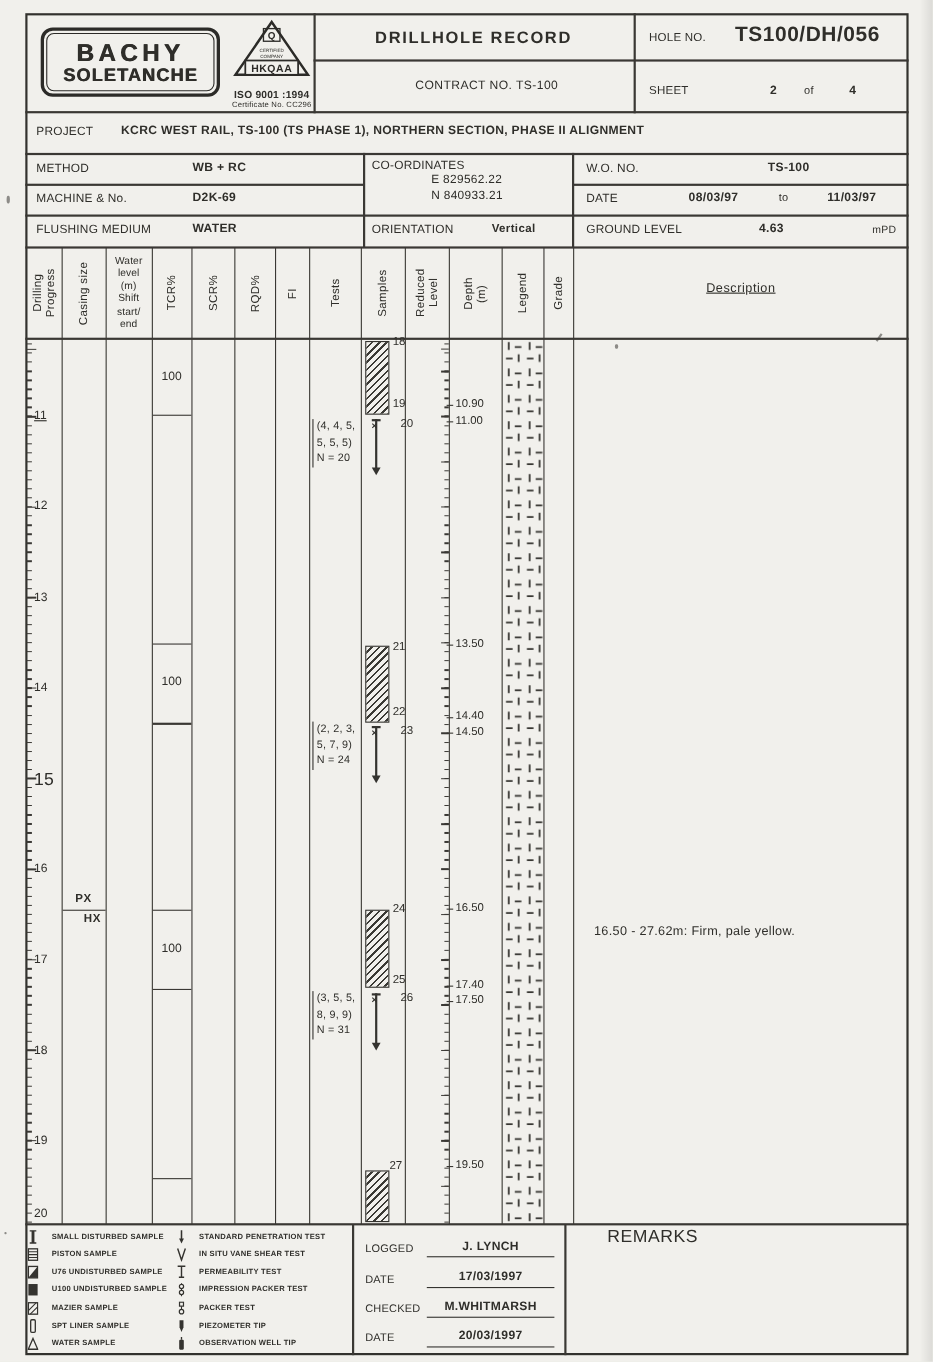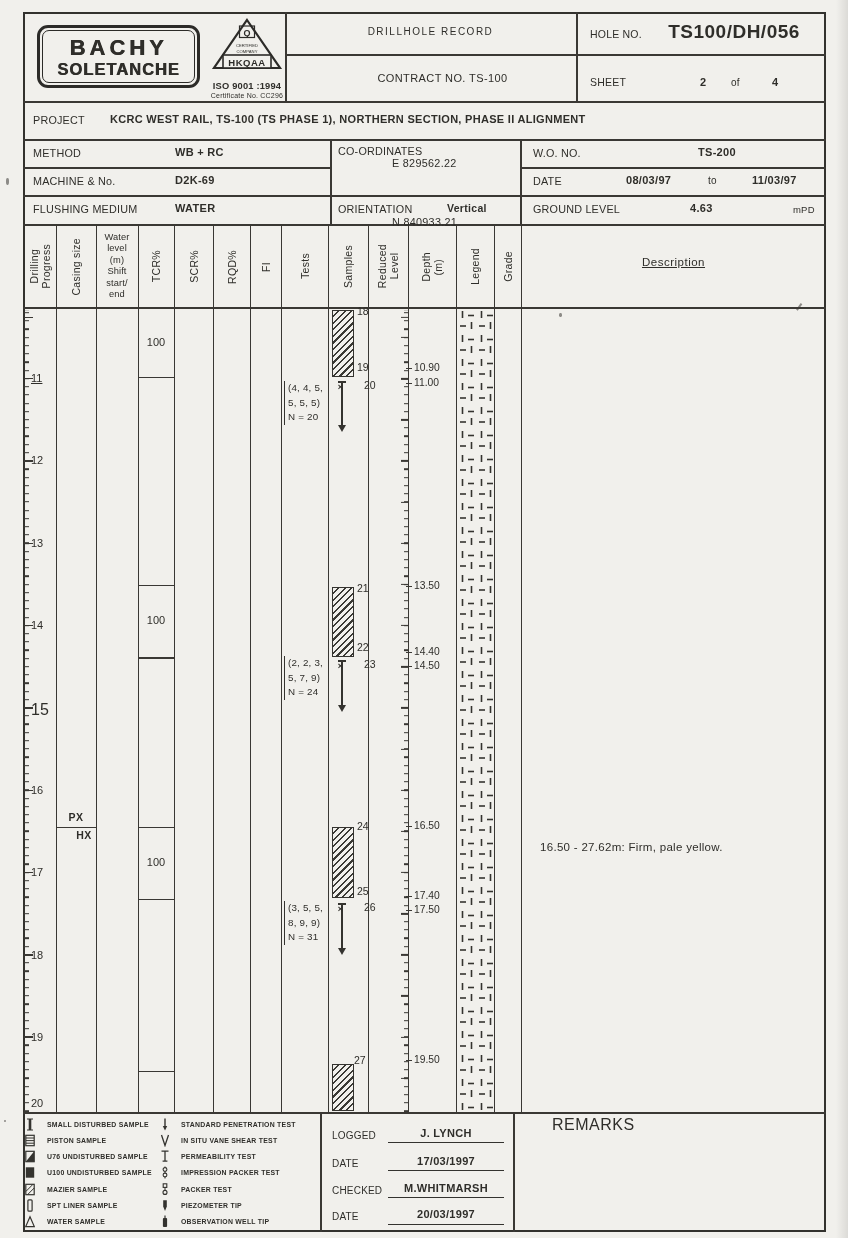--- a/index.html
+++ b/index.html
@@ -96,21 +96,21 @@
       <rect x="29.5" y="9" width="15" height="11.5" fill="none" stroke="#2c2b28" stroke-width="1.2"></rect>
       <text x="37" y="18.5" text-anchor="middle" font-size="9" font-weight="bold" fill="#2c2b28" font-family="Liberation Sans, sans-serif">Q</text>
       <text x="37" y="30" text-anchor="middle" font-size="4.2" fill="#2c2b28" font-family="Liberation Sans, sans-serif">CERTIFIED</text>
       <text x="37" y="35.5" text-anchor="middle" font-size="4.2" fill="#2c2b28" font-family="Liberation Sans, sans-serif">COMPANY</text>
       <rect x="13" y="38" width="48" height="13" fill="#f1f0ec" stroke="#2c2b28" stroke-width="1.6"></rect>
       <text x="37" y="48.5" text-anchor="middle" font-size="9.5" font-weight="bold" letter-spacing="0.5" fill="#2c2b28" font-family="Liberation Sans, sans-serif">HKQAA</text>
     </svg>
     <div class="lbl ctr" style="left:203px; top:81px; width:88px; font-size:9.3px; font-weight:bold;">ISO 9001 :1994</div>
     <div class="lbl ctr" style="left:203px; top:92px; width:88px; font-size:7px;">Certificate No. CC296</div>
 
-    <div class="lbl ctr" style="left:285px; top:26px; width:291px; font-size:10px; font-weight:normal; letter-spacing:1.5px;">DRILLHOLE RECORD</div>
+    <div class="lbl ctr" style="left:285px; top:26px; width:291px; font-size:15px; font-weight:bold; letter-spacing:1.5px;">DRILLHOLE RECORD</div>
     <div class="lbl ctr" style="left:285px; top:72px; width:315px; font-size:11px; letter-spacing:.4px;">CONTRACT NO. TS-100</div>
 
     <div class="lbl" style="left:590px; top:28px; font-size:10.5px;">HOLE NO.</div>
     <div class="lbl ctr" style="left:648px; top:21px; width:172px; font-size:19px; font-weight:bold; letter-spacing:.5px;">TS100/DH/056</div>
     <div class="lbl" style="left:590px; top:76px; font-size:10.5px;">SHEET</div>
     <div class="lbl" style="left:700px; top:76px; font-size:11px; font-weight:bold;">2</div>
     <div class="lbl" style="left:731px; top:77px; font-size:10px;">of</div>
     <div class="lbl" style="left:772px; top:76px; font-size:11px; font-weight:bold;">4</div>
   </div>
 
@@ -122,26 +122,26 @@
   <div>
     <div class="lbl" style="left:33px; top:147px;">METHOD</div>
     <div class="val" style="left:175px; top:146px;">WB + RC</div>
     <div class="lbl" style="left:33px; top:175px;">MACHINE &amp; No.</div>
     <div class="val" style="left:175px; top:174px;">D2K-69</div>
     <div class="lbl" style="left:33px; top:203px;">FLUSHING MEDIUM</div>
     <div class="val" style="left:175px; top:202px;">WATER</div>
 
     <div class="lbl" style="left:338px; top:145px;">CO-ORDINATES</div>
     <div class="val" style="left:392px; top:157px; font-weight:normal; font-size:10.8px;">E 829562.22</div>
-    <div class="val" style="left:392px; top:172px; font-weight:normal; font-size:10.8px;margin-top:44px;">N 840933.21</div>
+    <div class="val" style="left:392px; top:172px; font-weight:normal; font-size:10.8px;">N 840933.21</div>
     <div class="lbl" style="left:338px; top:203px;">ORIENTATION</div>
     <div class="val" style="left:447px; top:202px; font-size:10.5px;">Vertical</div>
 
     <div class="lbl" style="left:533px; top:147px;">W.O. NO.</div>
-    <div class="val" style="left:698px; top:146px;">TS-200</div>
+    <div class="val" style="left:698px; top:146px;">TS-100</div>
     <div class="lbl" style="left:533px; top:175px;">DATE</div>
     <div class="val" style="left:626px; top:174px;">08/03/97</div>
     <div class="lbl" style="left:708px; top:175px; font-size:10px;">to</div>
     <div class="val" style="left:752px; top:174px;">11/03/97</div>
     <div class="lbl" style="left:533px; top:203px;">GROUND LEVEL</div>
     <div class="val" style="left:690px; top:202px;">4.63</div>
     <div class="lbl" style="left:793px; top:204px; font-size:9.5px;">mPD</div>
   </div>
 
   <div>

